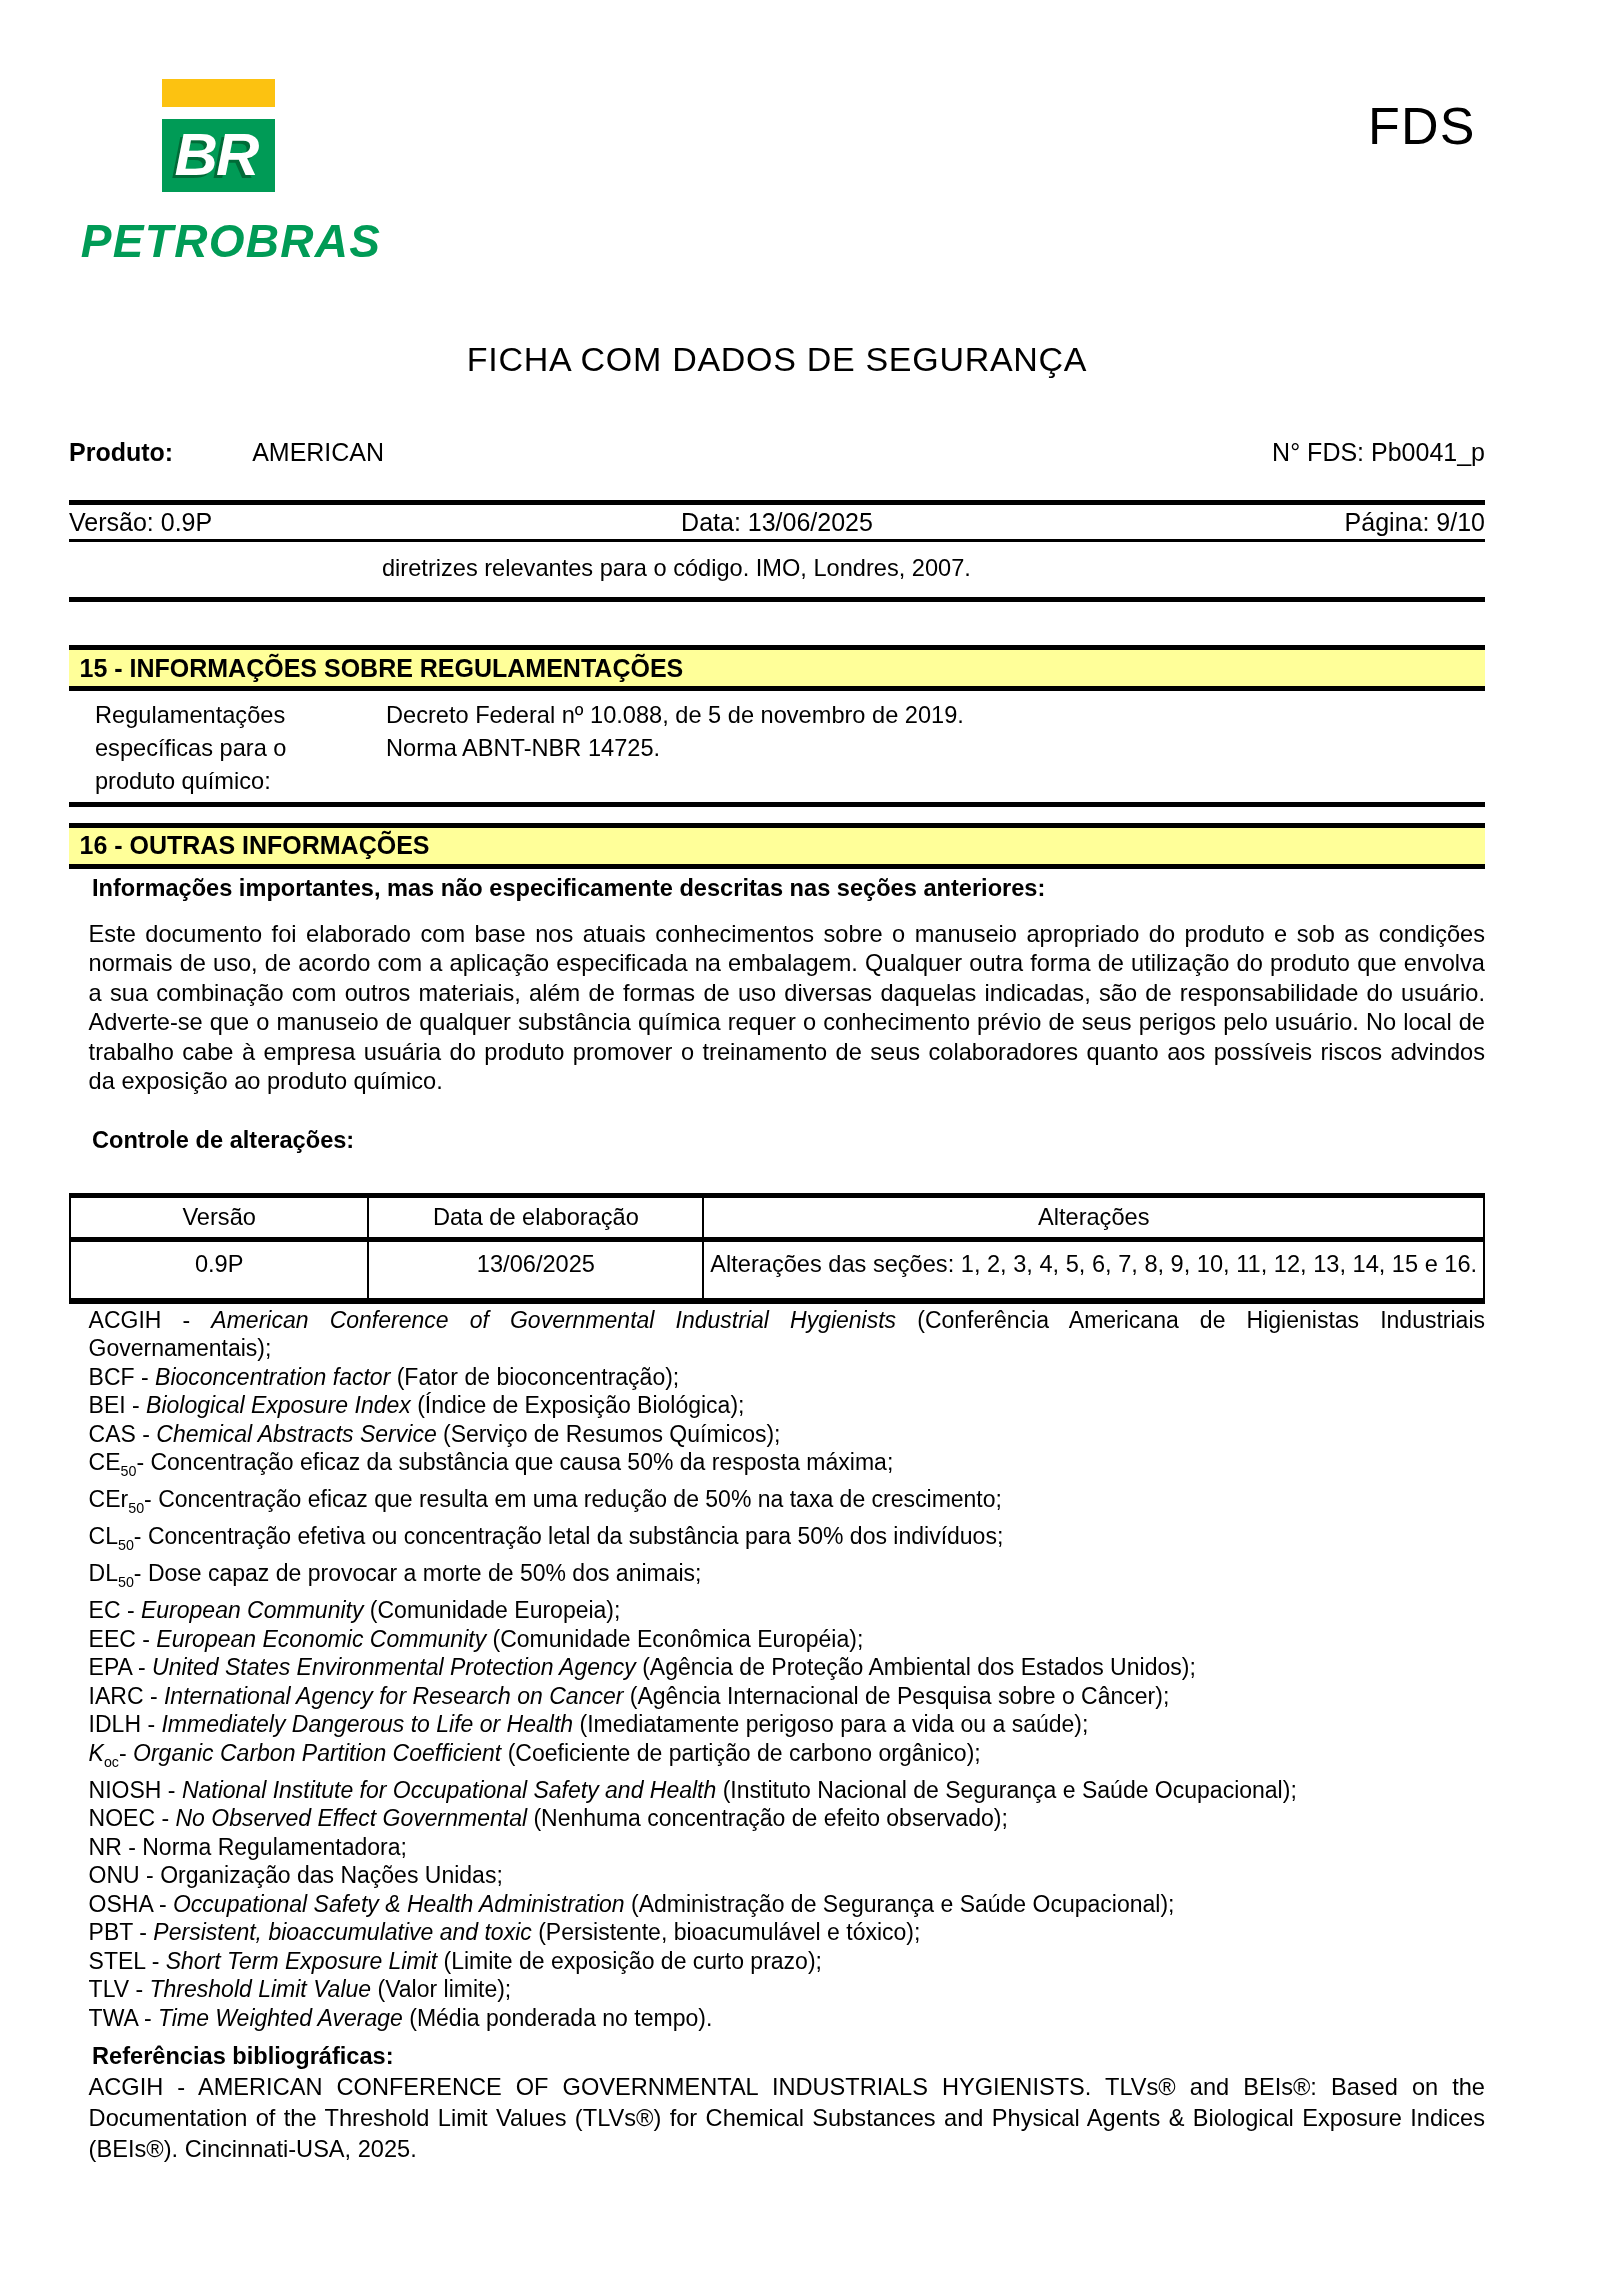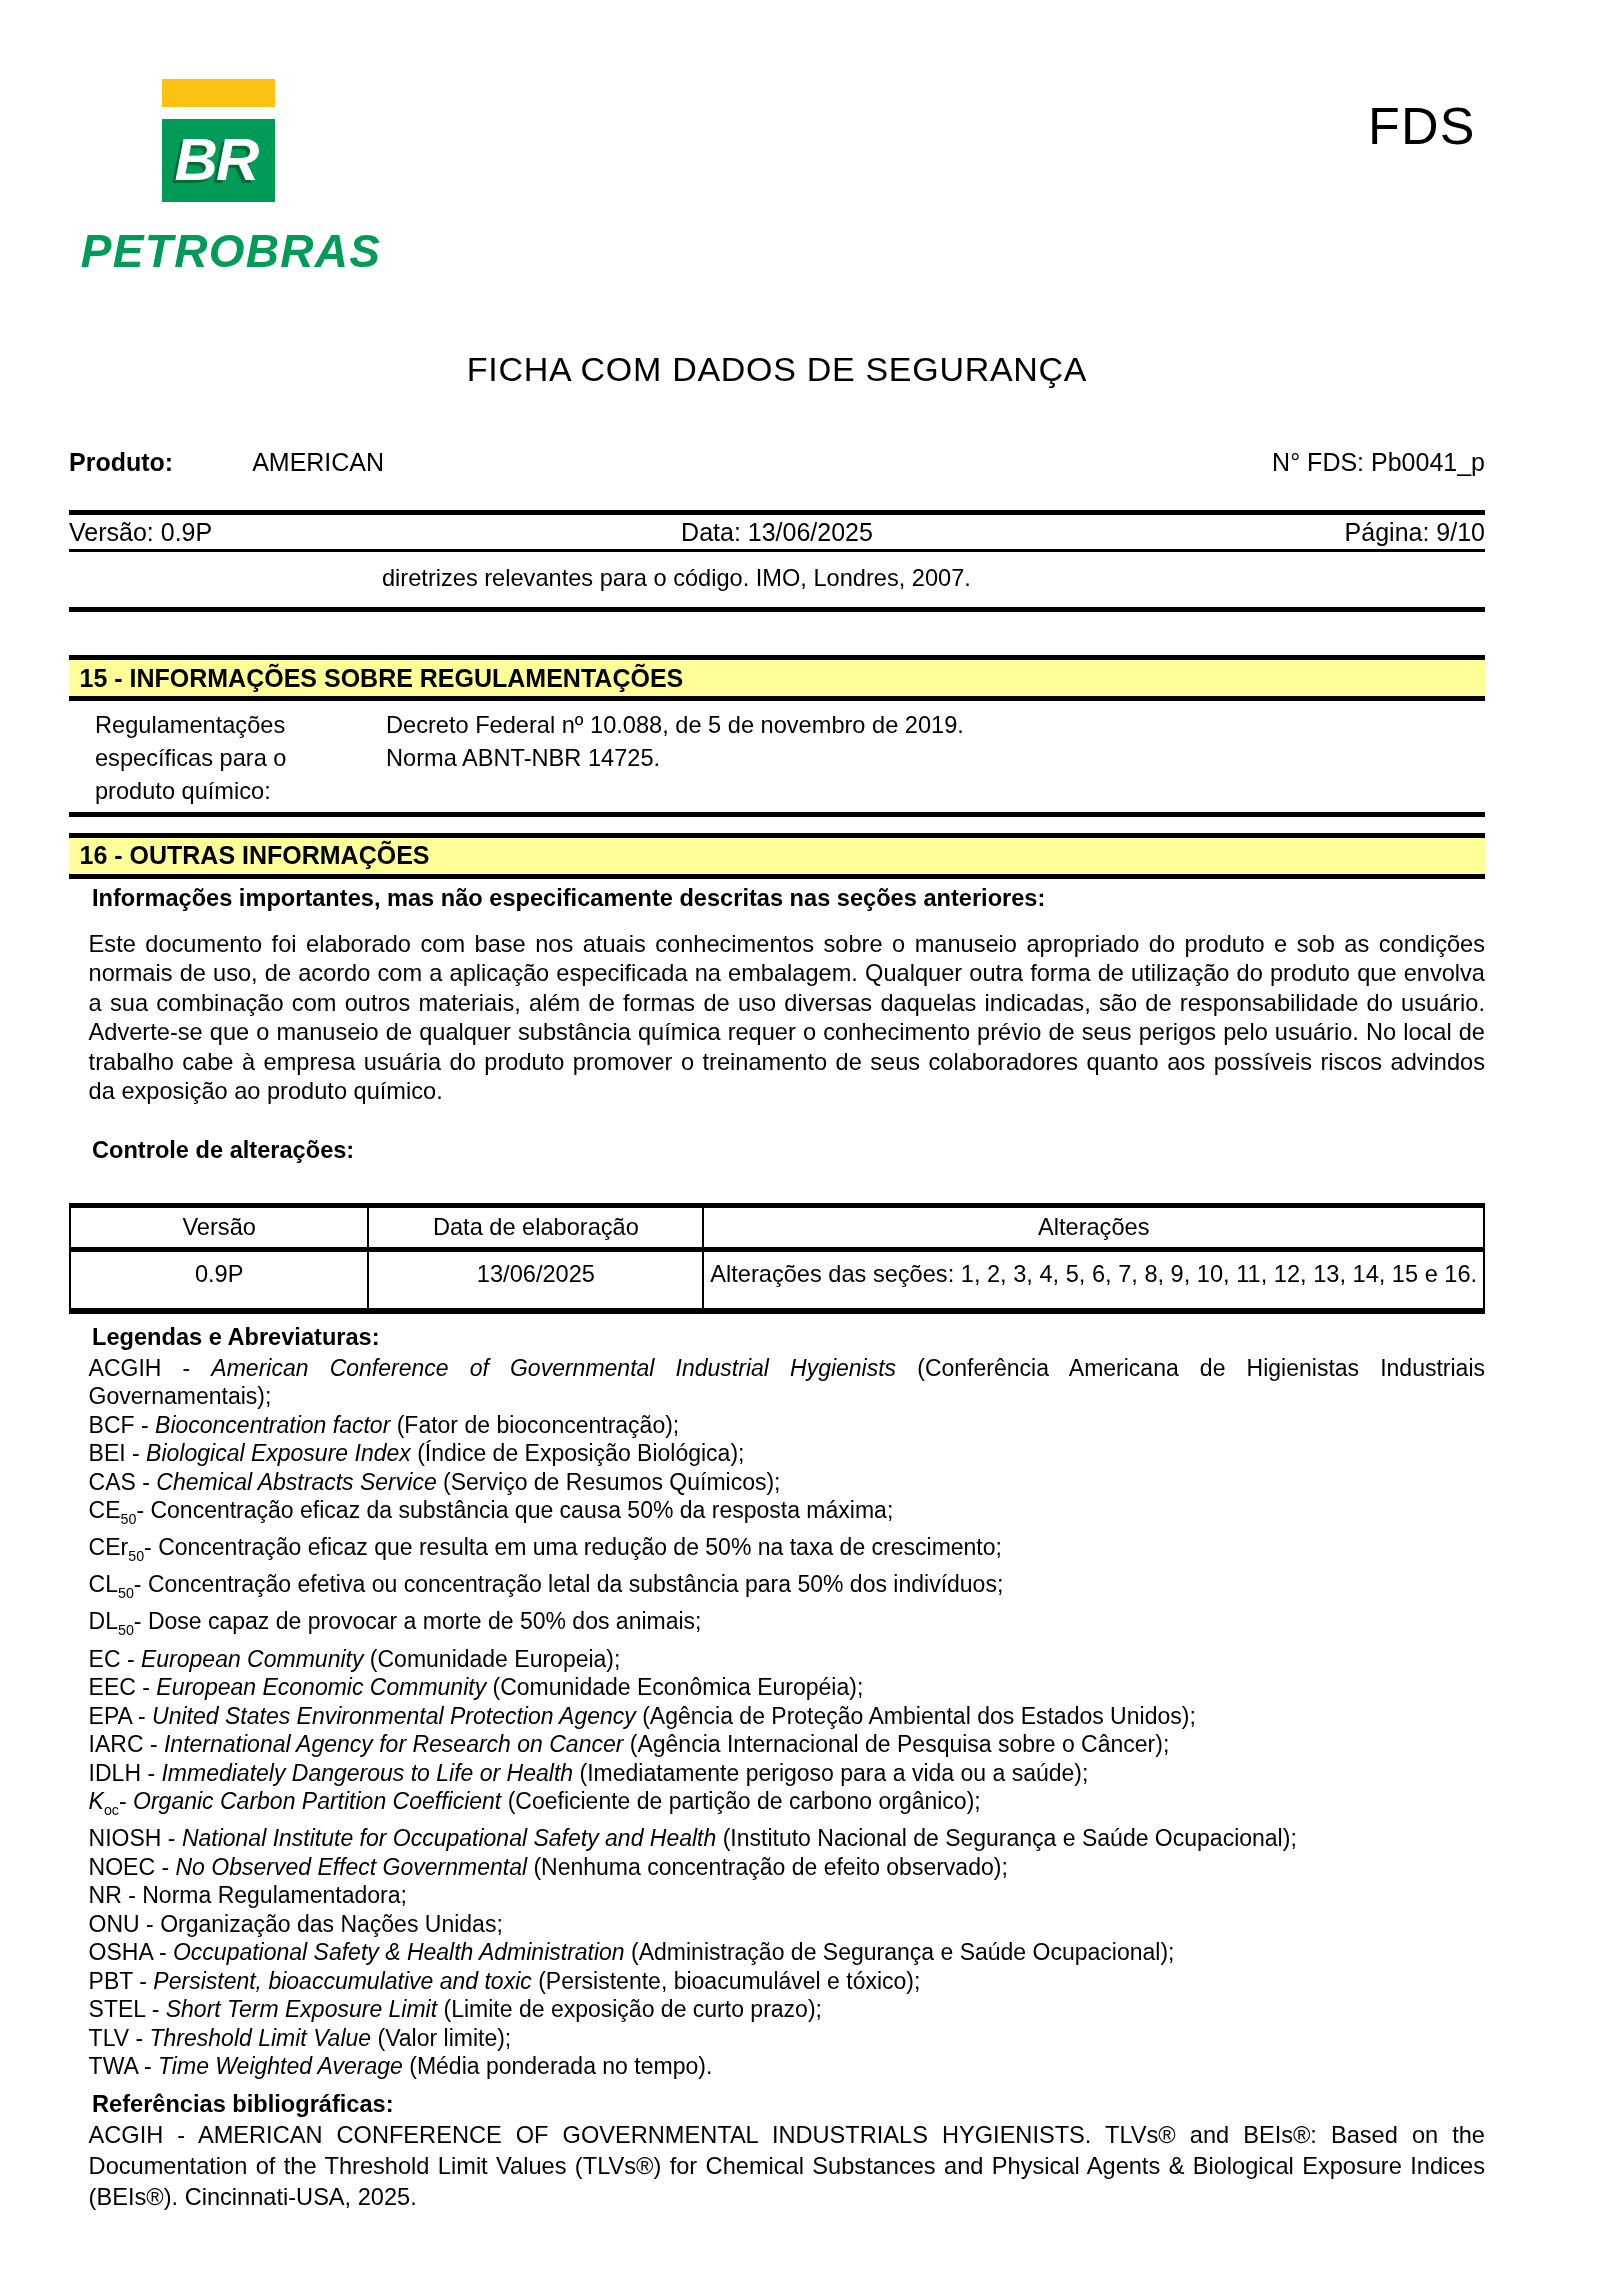--- a/index.html
+++ b/index.html
@@ -19,21 +19,21 @@
     font-size:23.6px;
     box-sizing:border-box;
     padding:79px 138px 0 69px;
     overflow:hidden;
   }
   
   .brand-row{position:relative;}
   .logo-rects{margin-left:93px;width:113px;}
   .rect-yellow{height:27.5px;background:var(--logo-yellow);}
   .rect-green{
-    height:83px;margin-top:12.4px;background:var(--logo-green);
+    height:73px;margin-top:12.4px;background:var(--logo-green);
     display:flex;align-items:center;justify-content:center;
   }
   .br-text{
     color:#ffffff;font-style:italic;font-weight:bold;font-size:60px;
     letter-spacing:-2px;padding-right:5.2px;line-height:1;
     text-shadow:-3.3px 2.6px 0 rgba(0,102,52,0.9);
   }
   .petrobras{
     margin:26px 0 0 11.8px;
     color:var(--logo-green);
@@ -195,21 +195,20 @@
     </thead>
     <tbody>
         <tr>
           <td>0.9P</td>
           <td>13/06/2025</td>
           <td>Alterações das seções: 1, 2, 3, 4, 5, 6, 7, 8, 9, 10, 11, 12, 13, 14, 15 e 16.</td>
         </tr>
       </tbody>
   </table>
 
-  <div class="legend-heading">Legendas e Abreviaturas:</div>
   <div class="legend-list">
       <p class="legend-item"><span>ACGIH - </span><span class="it">American Conference of Governmental Industrial Hygienists</span><span> (Conferência Americana de Higienistas Industriais Governamentais);</span></p>
       <p class="legend-item"><span>BCF - </span><span class="it">Bioconcentration factor</span><span> (Fator de bioconcentração);</span></p>
       <p class="legend-item"><span>BEI - </span><span class="it">Biological Exposure Index</span><span> (Índice de Exposição Biológica);</span></p>
       <p class="legend-item"><span>CAS - </span><span class="it">Chemical Abstracts Service</span><span> (Serviço de Resumos Químicos);</span></p>
       <p class="legend-item"><span>CE</span><span class="sb">50</span><span>- Concentração eficaz da substância que causa 50% da resposta máxima;</span></p>
       <p class="legend-item"><span>CEr</span><span class="sb">50</span><span>- Concentração eficaz que resulta em uma redução de 50% na taxa de crescimento;</span></p>
       <p class="legend-item"><span>CL</span><span class="sb">50</span><span>- Concentração efetiva ou concentração letal da substância para 50% dos indivíduos;</span></p>
       <p class="legend-item"><span>DL</span><span class="sb">50</span><span>- Dose capaz de provocar a morte de 50% dos animais;</span></p>
       <p class="legend-item"><span>EC - </span><span class="it">European Community</span><span> (Comunidade Europeia);</span></p>

